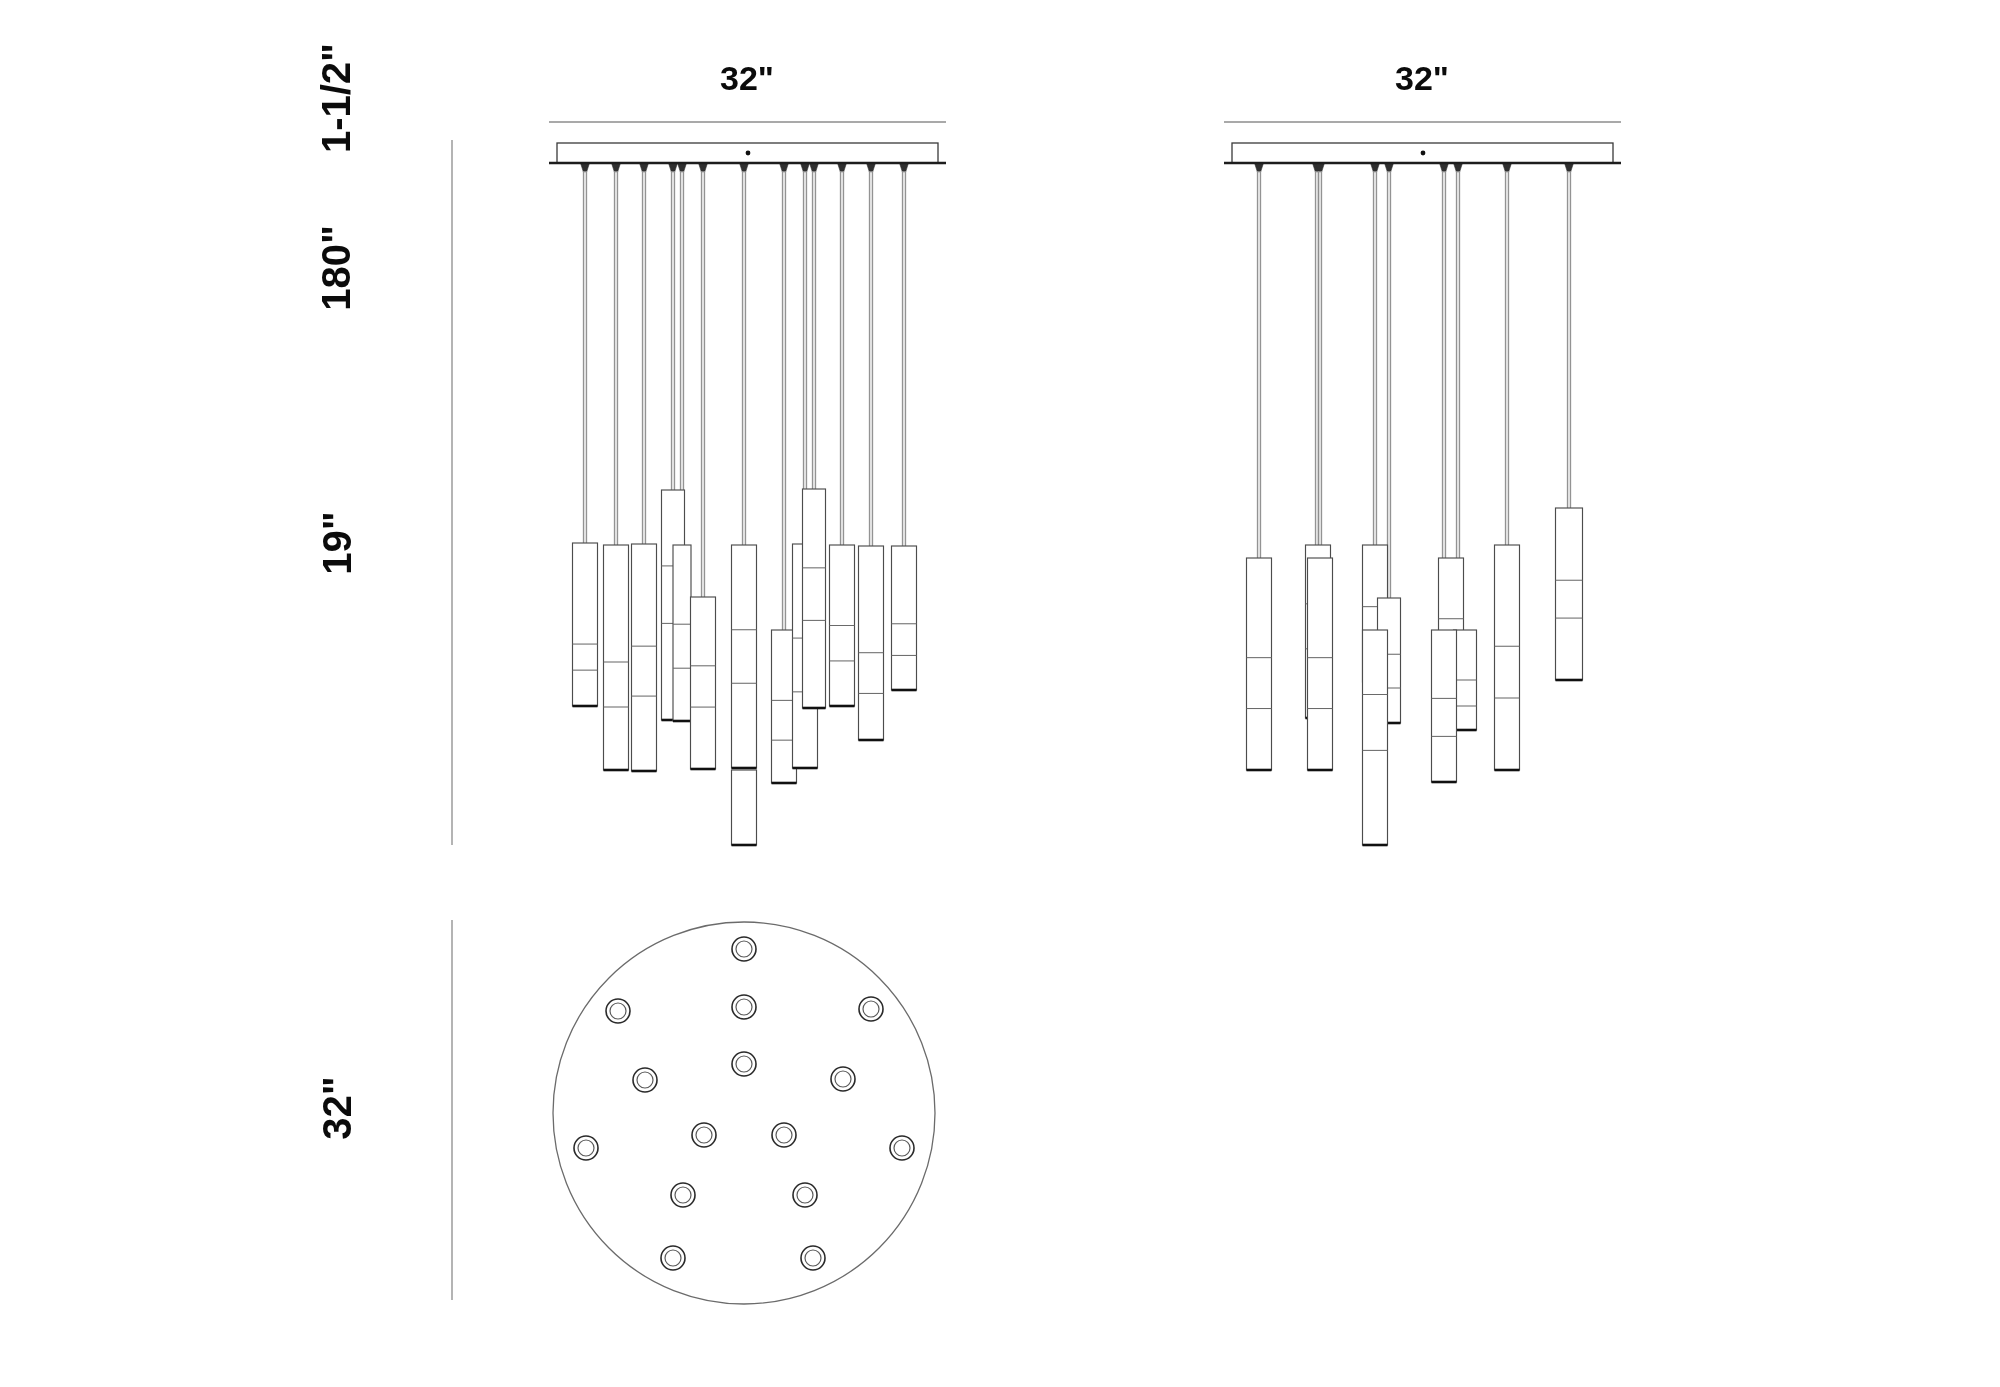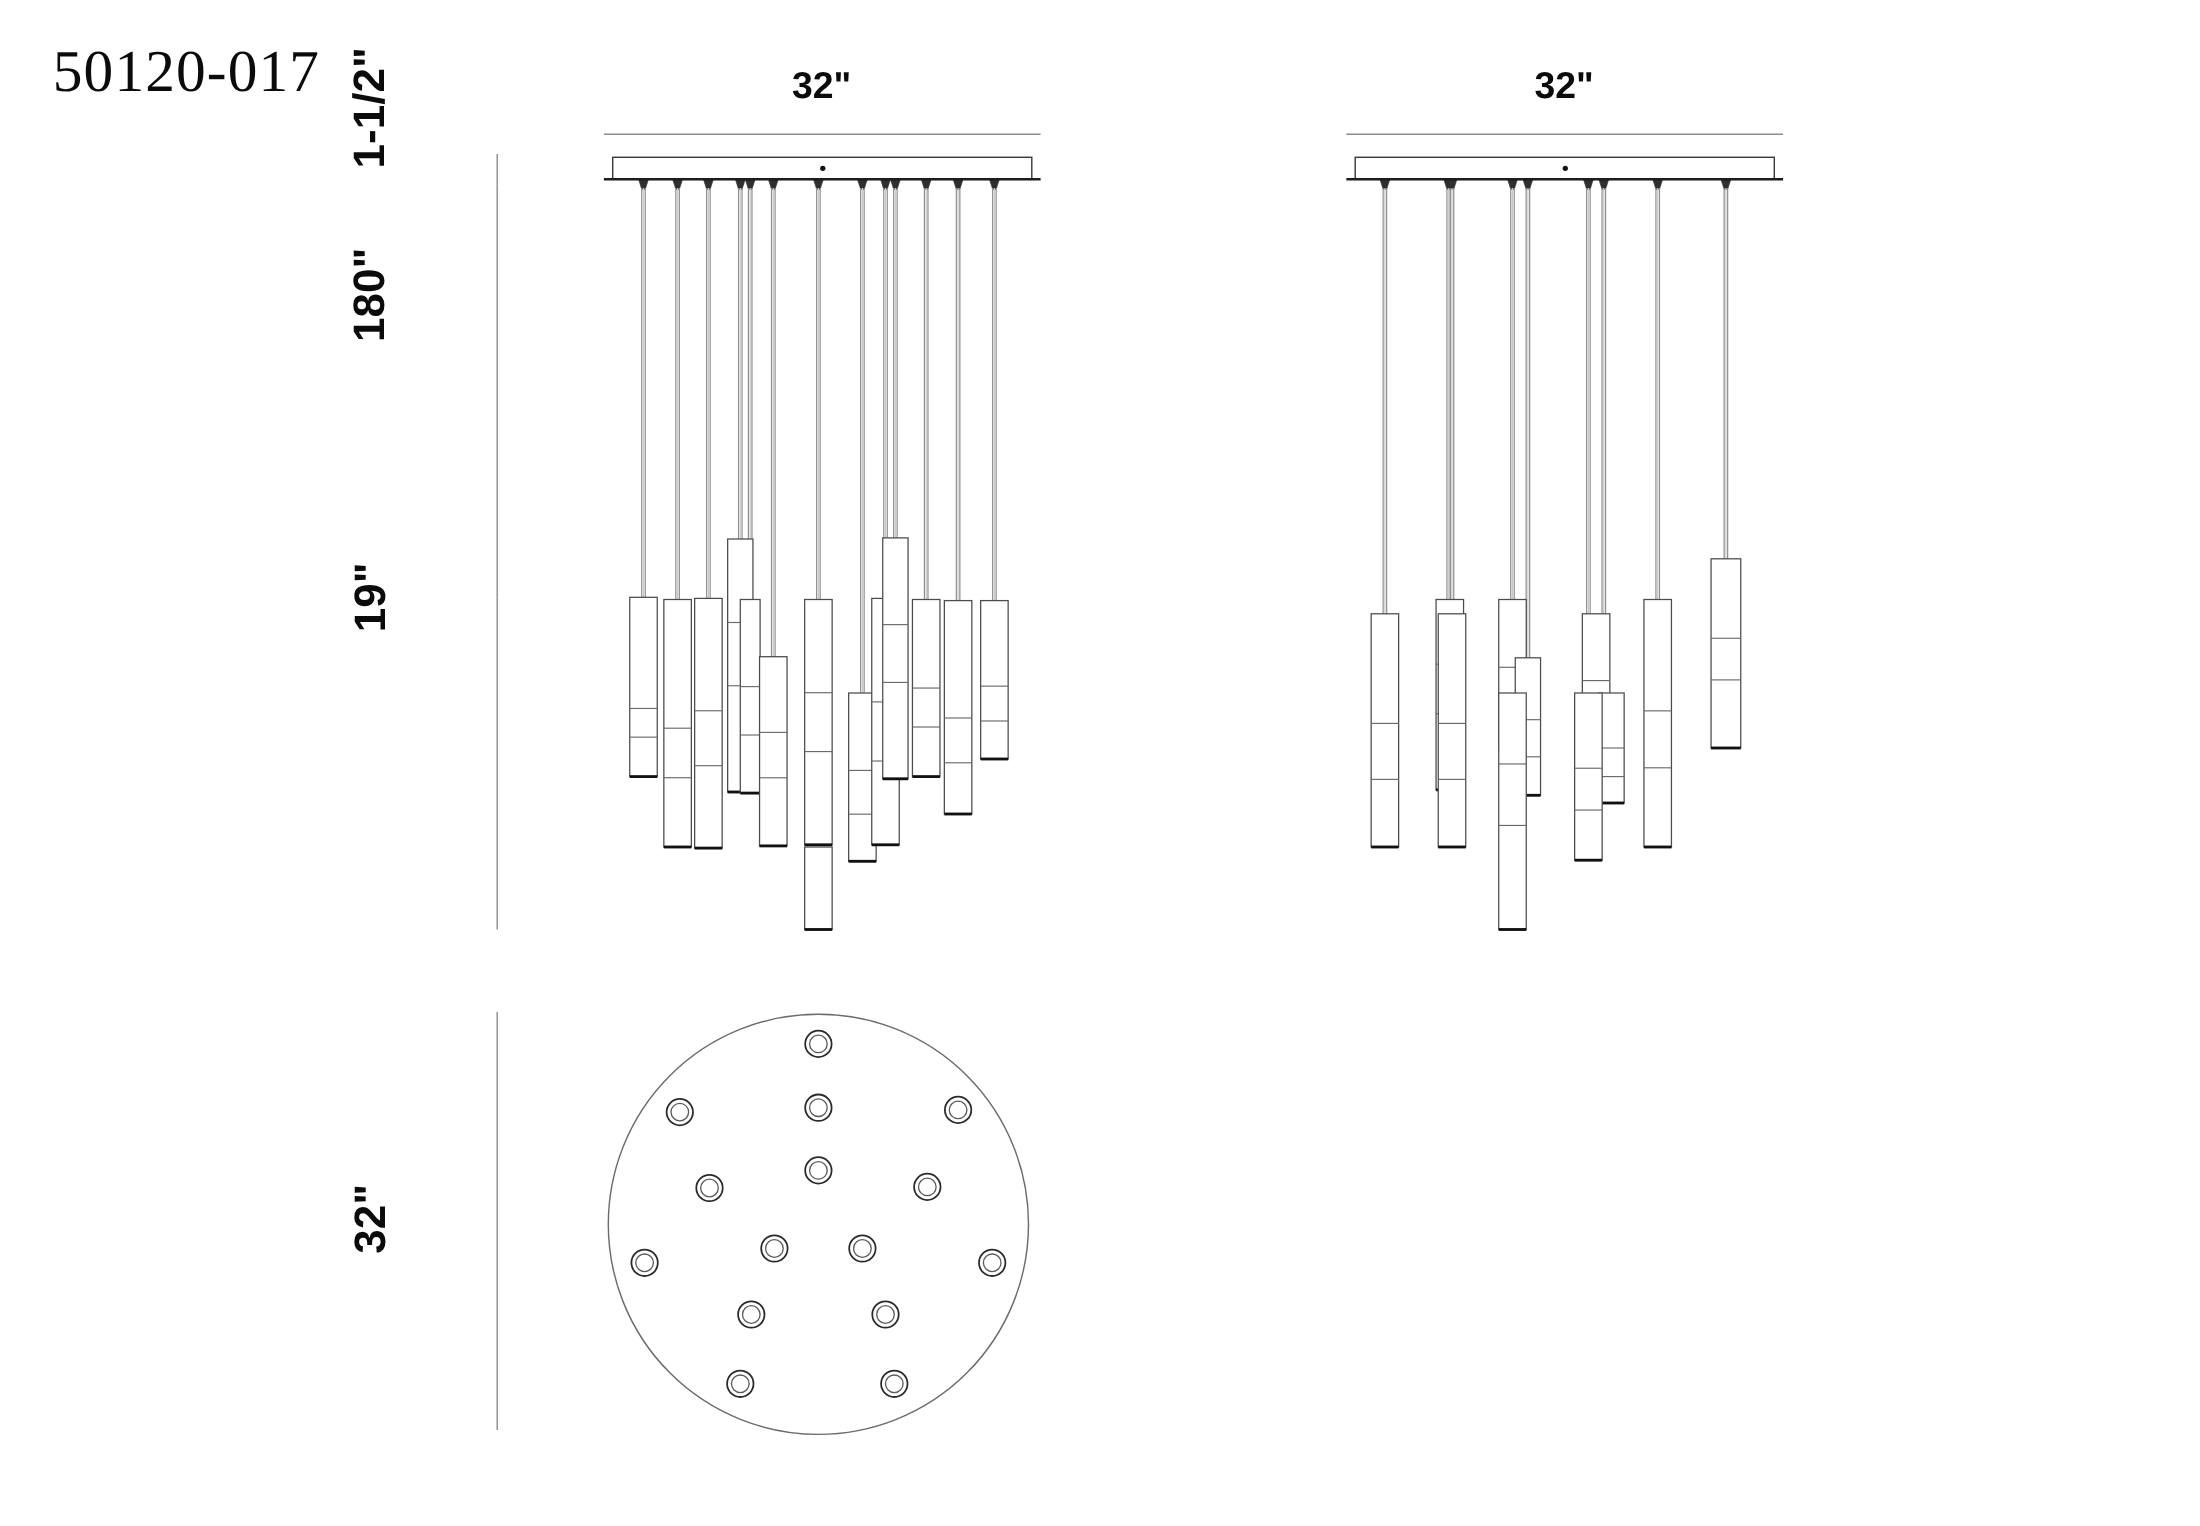--- a/index.html
+++ b/index.html
@@ -42,21 +42,20 @@
   .ring-o{fill:none;stroke:#2a2a2a;stroke-width:1.6;}
   .ring-i{fill:none;stroke:#5a5a5a;stroke-width:1.2;}
   .plate{fill:none;stroke:#6b6b6b;stroke-width:1.3;}
   .ctr-dot{fill:#111;}
 </style>
 </head>
 <body>
 
 <div id="sheet">
 
-  <div class="model-no">50120-017</div>
 
   <div class="dim-label dim-v" id="dv0" style="font-size: 40px; left: 281px; top: 78px;">1-1/2"</div>
   <div class="dim-label dim-v" id="dv1" style="font-size: 40px; left: 293px; top: 248px;">180"</div>
   <div class="dim-label dim-v" id="dv2" style="font-size: 40px; left: 304.5px; top: 523px;">19"</div>
   <div class="dim-label dim-v" id="dv3" style="font-size: 40px; left: 304.5px; top: 1088px;">32"</div>
 
   <div class="hdim" id="dh0" style="left: 720px; top: 61px;">32"</div>
   <div class="hdim" id="dh1" style="left: 1395px; top: 61px;">32"</div>
 
   <svg class="layer" id="geom" viewBox="0 0 2000 1387">

